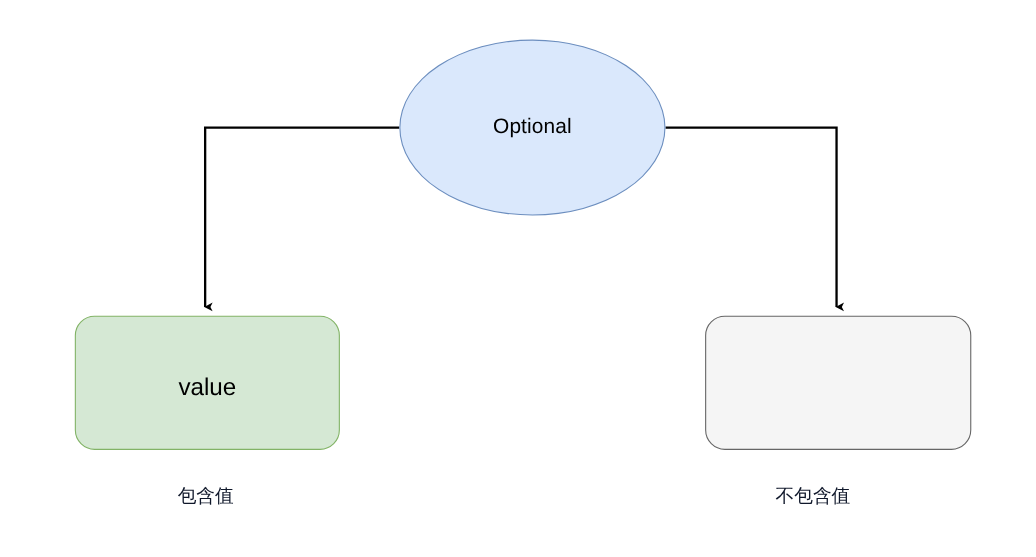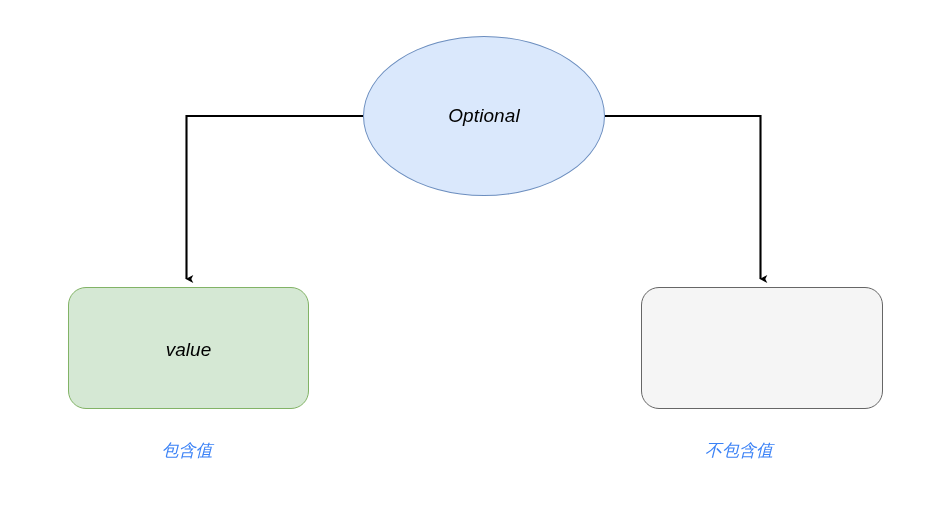--- a/index.html
+++ b/index.html
@@ -10,21 +10,20 @@
   }
   body {
     font-family: "Liberation Sans", "DejaVu Sans", sans-serif;
   }
   #canvas {
     position: relative;
     width: 942px;
     height: 506px;
     background: #ffffff;
     overflow: hidden;
-    font-style: italic;
   }
   #edges {
     position: absolute;
     left: 0;
     top: 0;
     width: 942px;
     height: 506px;
   }
   .node {
     position: absolute;
@@ -58,40 +57,40 @@
     background: #d5e8d4;
     border: 1px solid #82b366;
     border-radius: 18px;
   }
   #node-value .node-label {
     position: absolute;
     left: 0;
     right: 0;
     top: 51px;
     text-align: center;
-    font-size: 19px;
+    font-size: 22px;
     color: #000000;
     line-height: 1.2;
   }
   
   #node-empty {
     left: 641px;
     top: 287px;
     width: 242px;
     height: 122px;
     background: #f5f5f5;
     border: 1px solid #666666;
     border-radius: 18px;
   }
   
   .caption {
     position: absolute;
     text-align: left;
     font-size: 17px;
-    color: #3b82f6;
+    color: #0f172a;
     line-height: 1.3;
     white-space: nowrap;
     transform: translateX(-50%);
   }
   #caption-left {
     left: 187px;
     top: 440px;
   }
   #caption-right {
     left: 739px;

